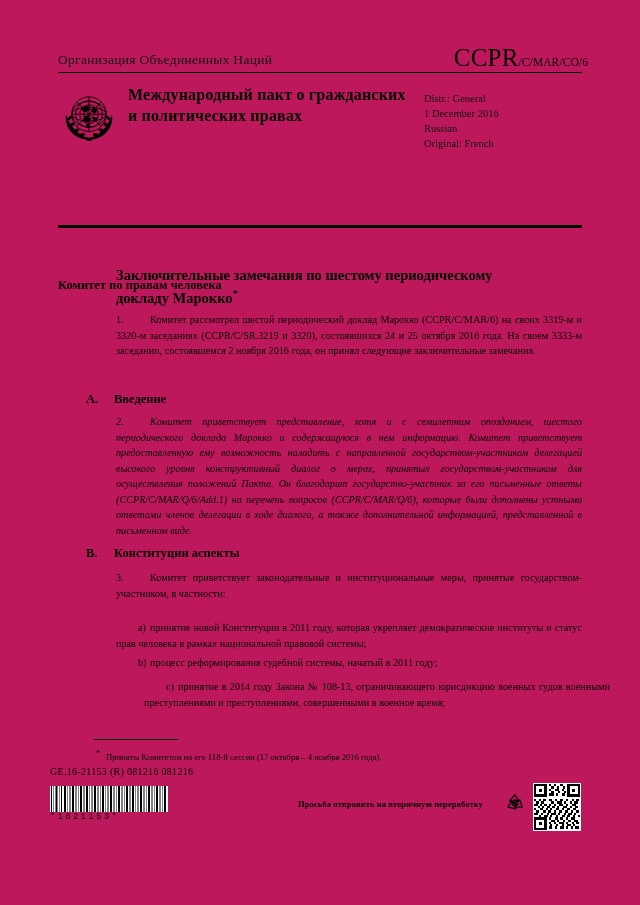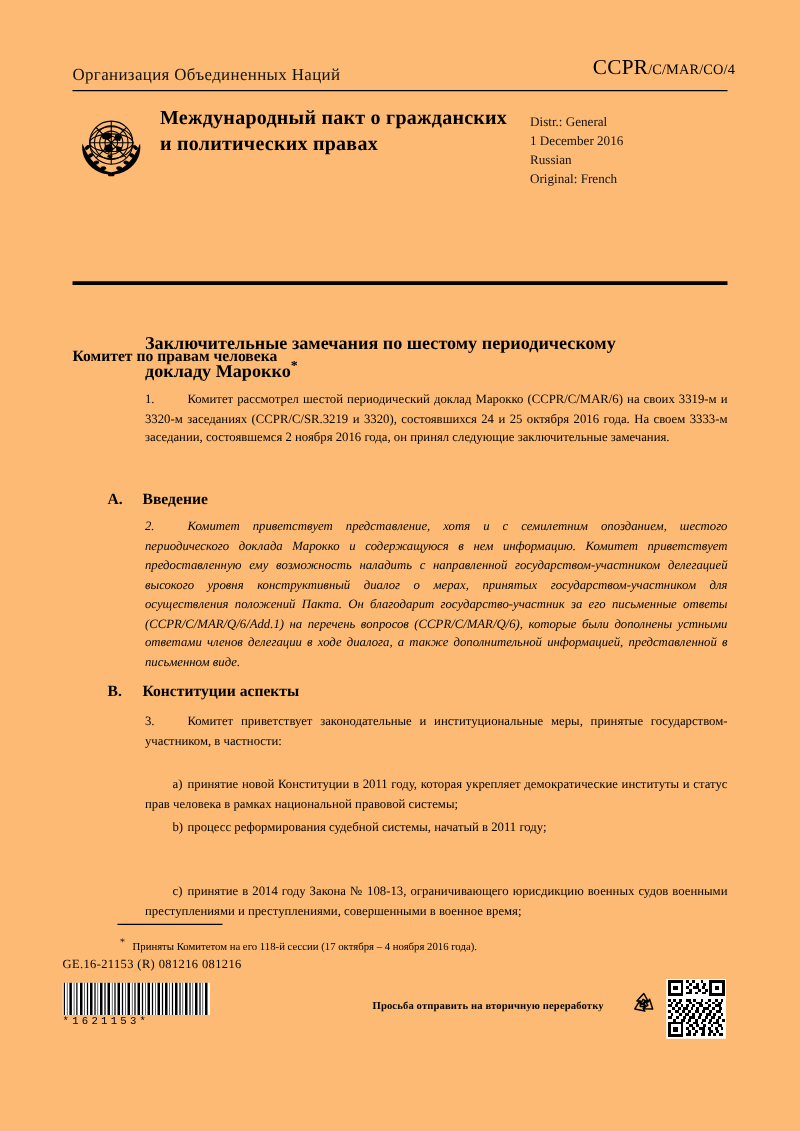--- a/index.html
+++ b/index.html
@@ -15,41 +15,41 @@
     position: relative;
     overflow: hidden;
   }
 
   .page {
     position: absolute;
     left: 0;
     top: 0;
     width: 640px;
     height: 905px;
-    background: #fdba74;
+    background: #be185d;
   }
 
   
   .org-line {
     position: absolute;
     left: 58px;
     top: 52px;
     font-size: 13.5px;
     letter-spacing: 0.3px;
     color: #111;
   }
   .symbol-block {
     position: absolute;
     right: 52px;
     top: 44px;
     text-align: right;
     white-space: nowrap;
   }
   .symbol-main {
-    font-size: 17px;
+    font-size: 25px;
     letter-spacing: 0.2px;
     vertical-align: baseline;
     margin-top: 16px;
   }
   .symbol-sub {
     font-size: 11.5px;
     letter-spacing: 0.1px;
   }
 
   .rule-thin {
@@ -142,21 +142,21 @@
     width: 28px;
   }
 
   .p1   { top: 312px; }
   .secA { left: 86px; top: 392px; }
   .p2   { top: 414px; font-style: italic; }
   .secB { left: 86px; top: 546px; }
   .p3   { top: 570px; }
   .pa   { top: 620px; }
   .pb   { top: 655px; }
-  .pc   { top: 706px; }
+  .pc   { top: 679px; margin-left: 28px; }
 
   .sub .num { width: 34px; text-align: left; padding-left: 22px; box-sizing: border-box; }
 
   
   .footnote-rule {
     position: absolute;
     left: 94px;
     top: 739px;
     width: 84px;
     height: 1px;
@@ -223,21 +223,21 @@
   }
 </style>
 </head>
 <body>
 
 <div class="page">
 
   <div class="org-line">Организация Объединенных Наций</div>
 
   <div class="symbol-block">
-    <span class="symbol-main">CCPR</span><span class="symbol-sub">/C/MAR/CO/4</span>
+    <span class="symbol-main">CCPR</span><span class="symbol-sub">/C/MAR/CO/6</span>
   </div>
 
   <div class="rule-thin"></div>
 
   <svg class="emblem" viewBox="0 0 100 100">
     <g fill="none" stroke="#000" stroke-width="1.4">
       <circle cx="50" cy="44" r="27"></circle>
       <circle cx="50" cy="44" r="21"></circle>
       <circle cx="50" cy="44" r="14.5"></circle>
       <circle cx="50" cy="44" r="8"></circle>

